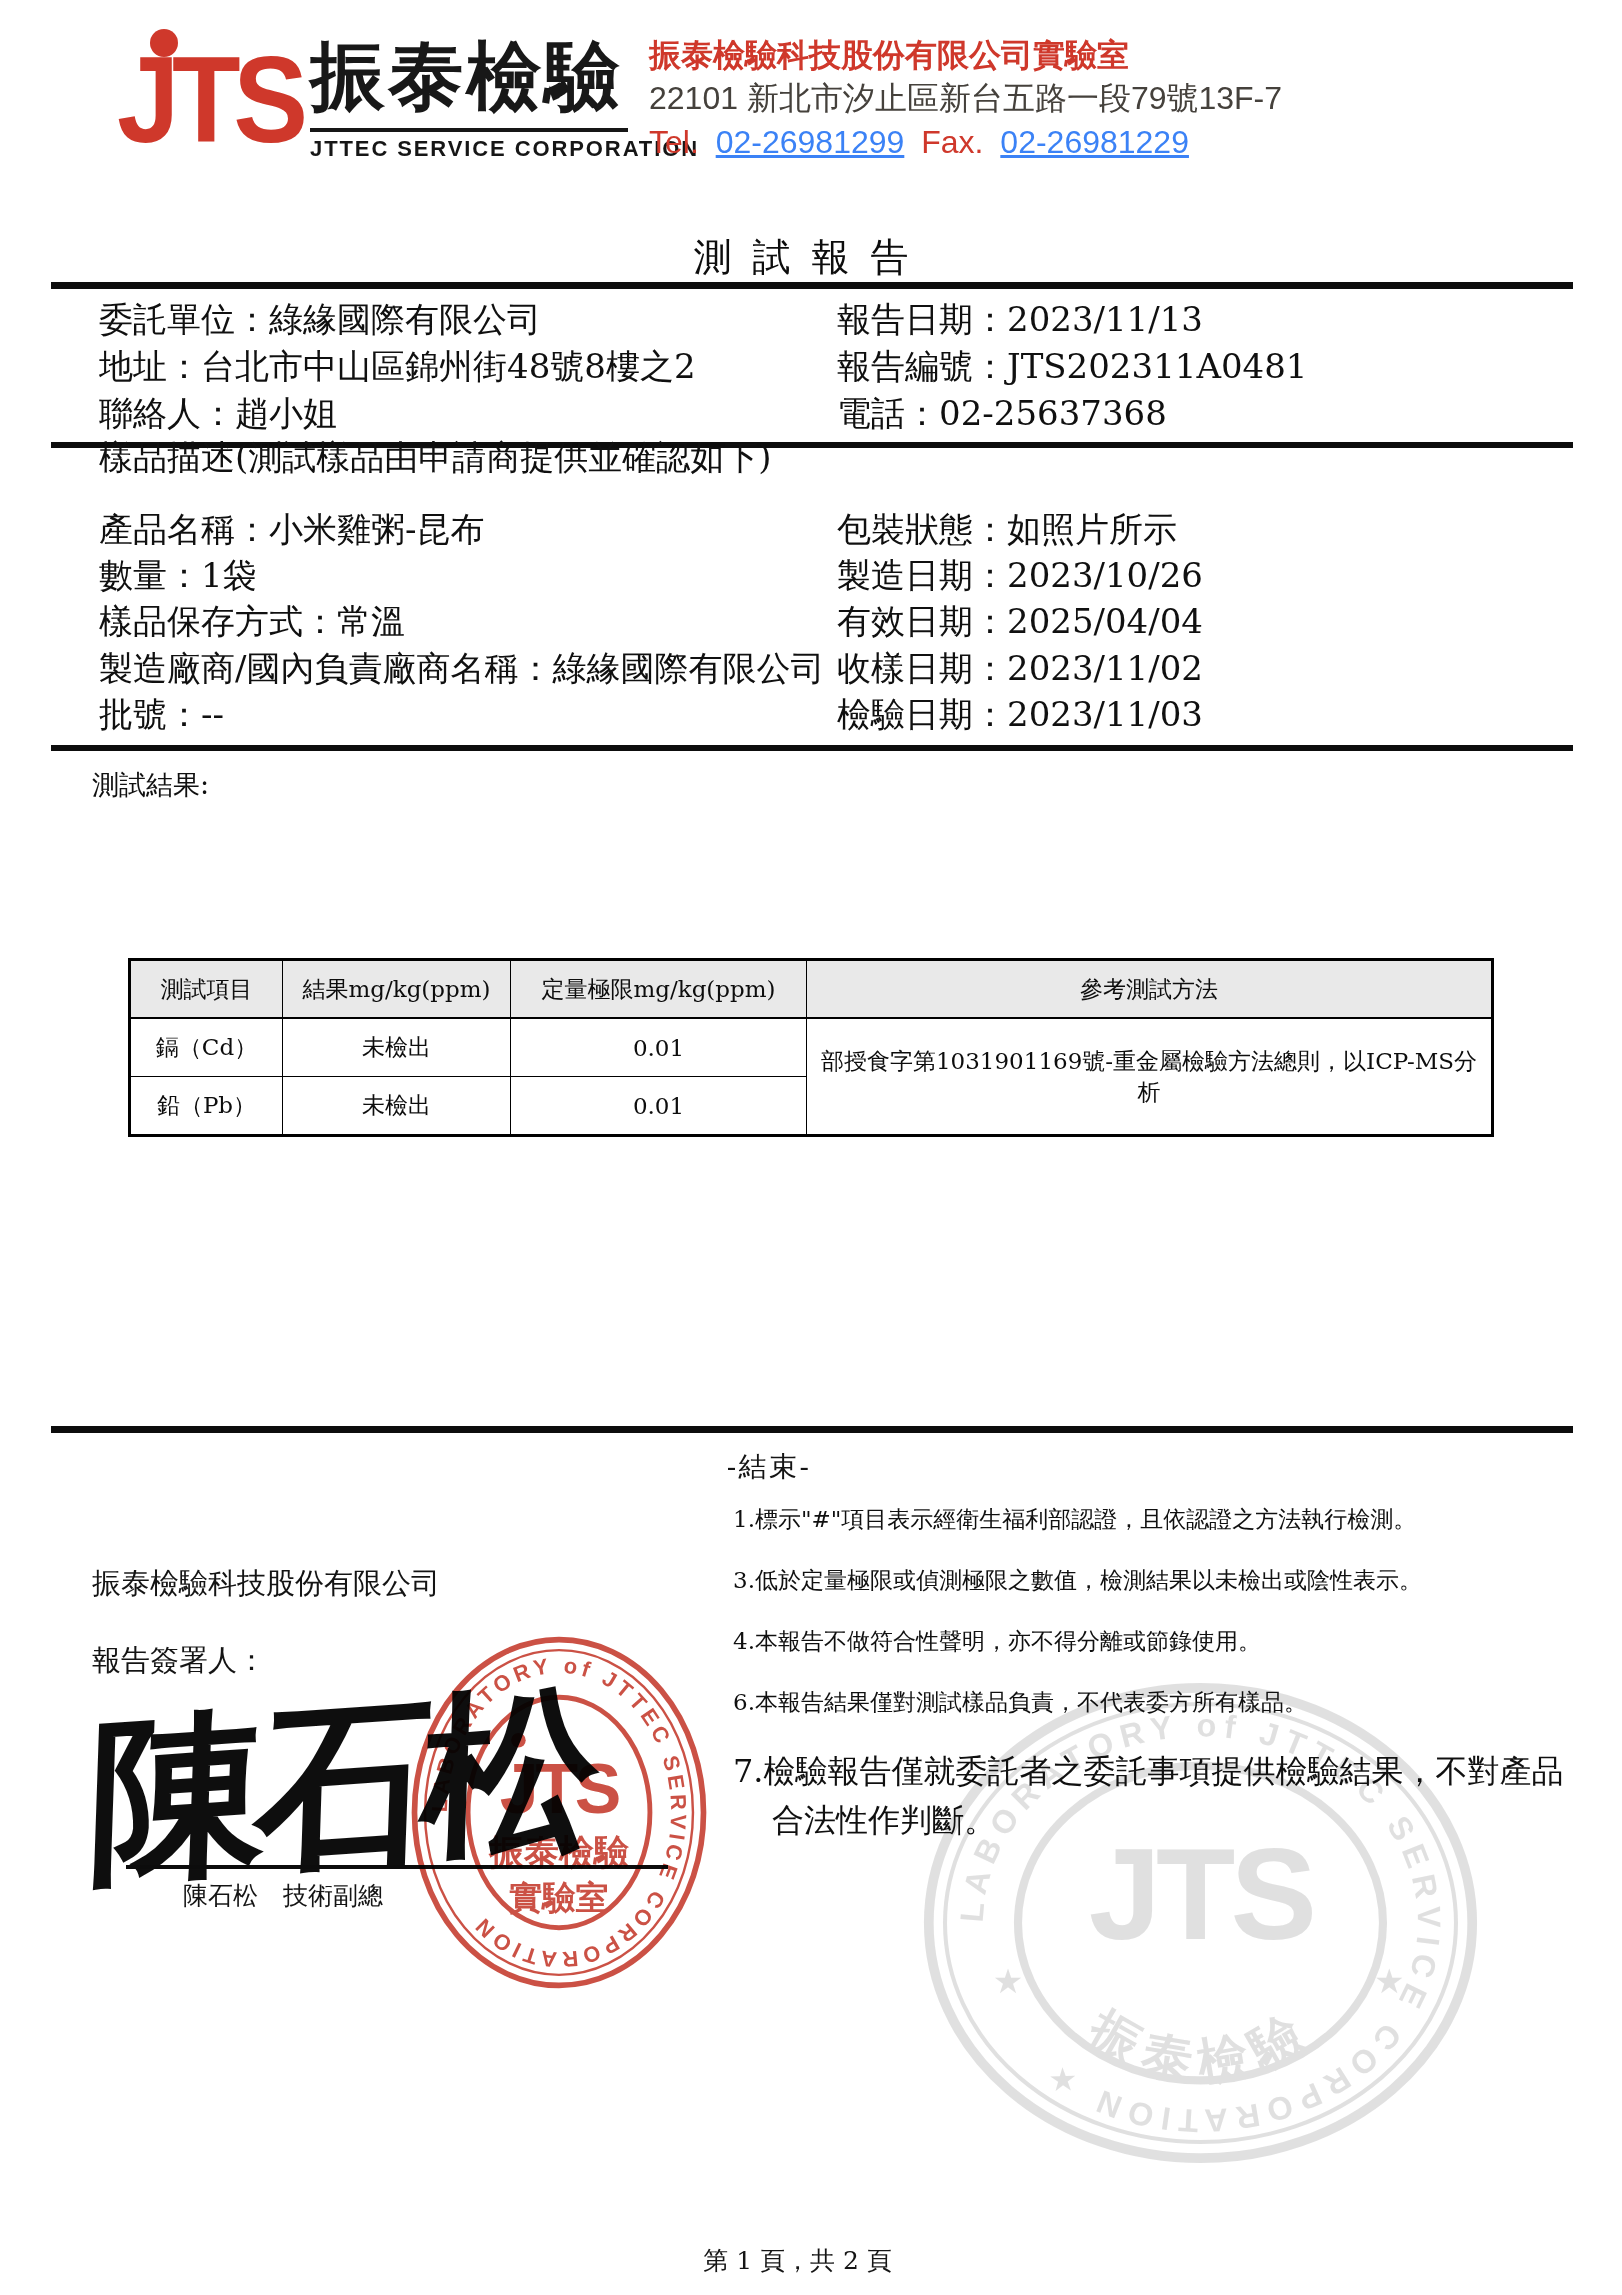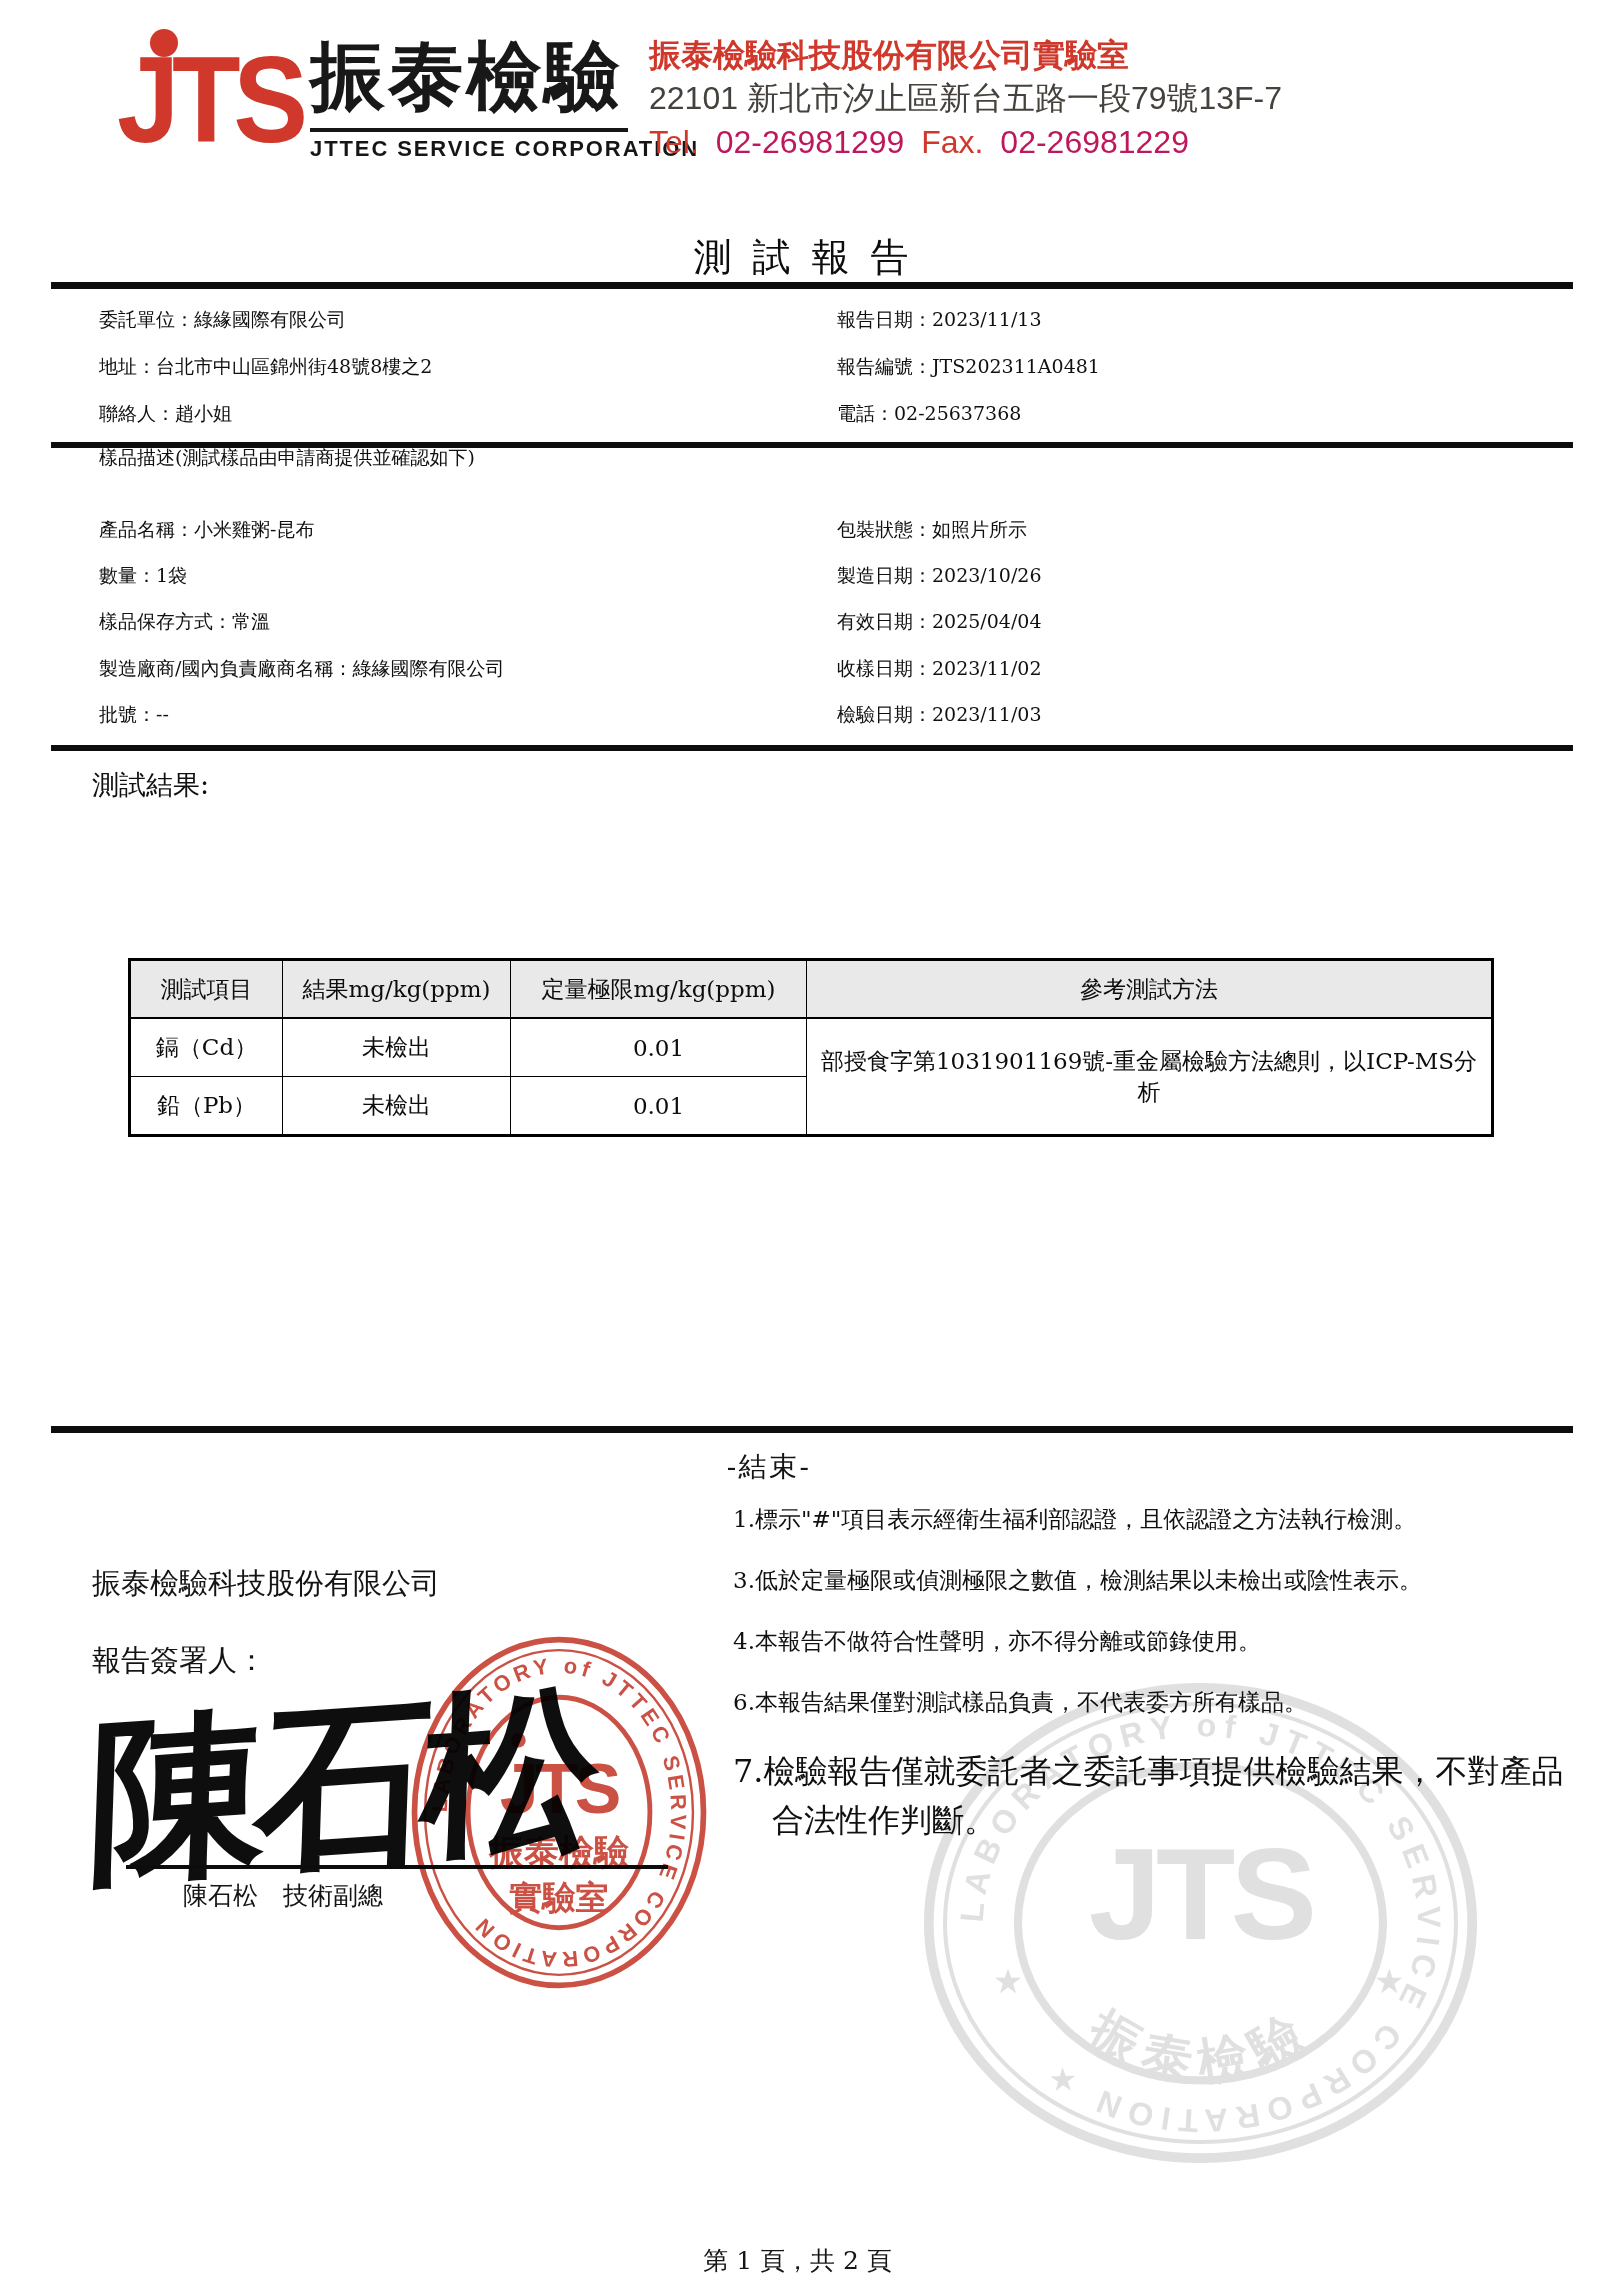--- a/index.html
+++ b/index.html
@@ -25,30 +25,30 @@
   .brand-bar{width:318px;height:4px;background:#161616;margin-top:6.5px;}
   .brand-sub{
     font-family:"Liberation Sans","DejaVu Sans",sans-serif;font-weight:bold;
     font-size:22px;color:#161616;letter-spacing:1.9px;margin-top:4.9px;white-space:nowrap;
   }
   .head-right{left:649px;top:36px;width:933px;font-family:"Liberation Sans","DejaVu Sans",sans-serif;}
   .head-company{color:#cf382b;font-size:32px;font-weight:bold;line-height:39px;white-space:nowrap;}
   .head-address{color:#45413c;font-size:32px;line-height:41px;margin-top:3.2px;white-space:nowrap;}
   .head-telfax{font-size:32px;line-height:41px;margin-top:3.2px;white-space:nowrap;}
   .red{color:#cf382b;}
-  .dark{color:#be185d;}
+  .dark{color:#3b82f6;text-decoration:underline;}
   
   .doc-title{left:0;top:232px;width:1623px;text-align:center;font-size:38px;letter-spacing:21px;color:#0d0d0d;}
   .rule{left:51px;width:1522px;background:#0d0d0d;}
   .rule1{top:282px;height:6.5px;}
   .rule2{top:442px;height:5.7px;}
   .rule3{top:745px;height:5.7px;}
   .rule4{top:1426px;height:6.5px;}
   
-  .inf{font-size:19px;line-height:32px;white-space:nowrap;color:#101010;}
+  .inf{font-size:34px;line-height:32px;white-space:nowrap;color:#101010;}
   .colL{left:99px;}
   .colR{left:837px;}
   .r0{top:303px;} .r1{top:350px;} .r2{top:397px;}
   .sample-head{left:99px;top:441px;}
   .s0{top:513px;} .s1{top:559px;} .s2{top:605px;} .s3{top:652px;} .s4{top:698px;}
   .results-head{left:92px;top:769px;font-size:27px;}
   
   .results-table{
     position:absolute;left:128px;top:958px;width:1363px;
     border-collapse:collapse;table-layout:fixed;

